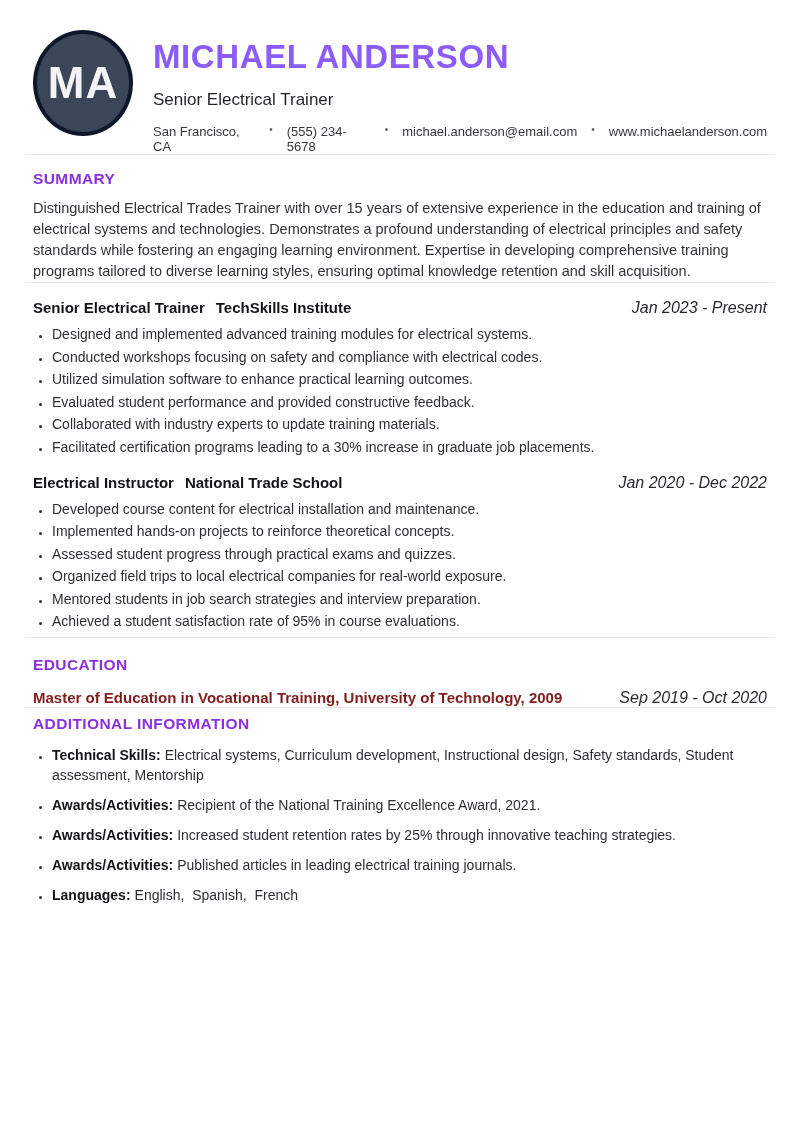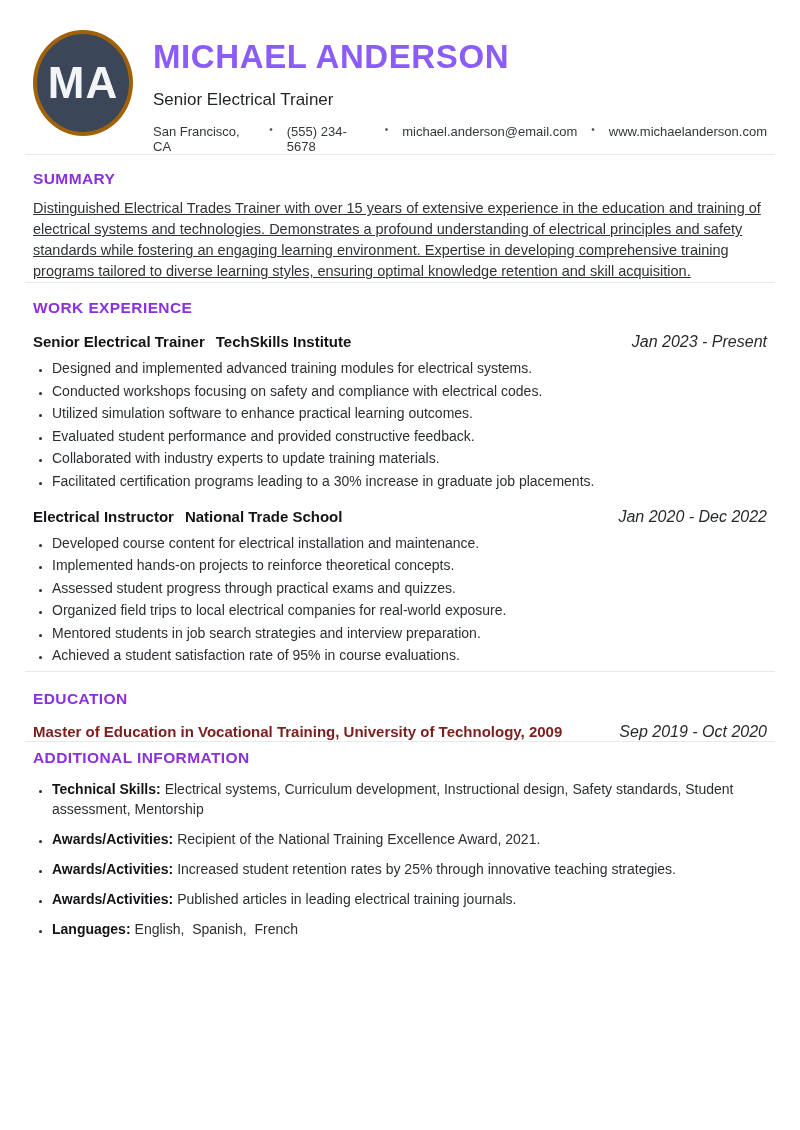--- a/index.html
+++ b/index.html
@@ -10,21 +10,21 @@
     -webkit-font-smoothing: antialiased;
   }
   .page { padding: 0 33px; }
 
   
   .header { display: flex; align-items: flex-start; gap: 20px; padding-top: 30px; }
   .avatar {
     width: 100px; height: 106px; flex: 0 0 auto;
     border-radius: 50%;
     background: #3b4759;
-    border: 4px solid #a16207;
+    border: 4px solid #0f172a;
     display: flex; align-items: center; justify-content: center;
   }
   .avatar span {
     color: #f3f4f6; font-size: 44px; font-weight: 600; letter-spacing: 1px;
   }
   .header-text { padding-top: 9px; }
   h1.name {
     color: #8b5cf6; font-size: 33px; font-weight: 700; letter-spacing: 0.6px;
     line-height: 1.1;
   }
@@ -44,21 +44,21 @@
   .hr-2 { margin-top: 21px; }
   .hr-3 { margin-top: 27px; }
   .hr-4 { margin-top: 22px; }
   h2.section-heading {
     color: #8b30dd; font-size: 15.5px; font-weight: 700; letter-spacing: 0.4px;
   }
   .dates { font-style: italic; font-size: 16px; color: #26292d; white-space: nowrap; padding-top: 2px; }
 
   
   .section-summary h2 { margin-top: 15px; }
-  .summary-body { margin-top: 10px; font-size: 14.5px; line-height: 21px; color: #2f3338; text-decoration: underline; }
+  .summary-body { margin-top: 10px; font-size: 14.5px; line-height: 21px; color: #2f3338; }
 
   
   .section-work h2 { margin-top: 16px; }
   .job-head { display: flex; justify-content: space-between; align-items: baseline; }
   .job-0 .job-head { margin-top: 14px; }
   .job-1 .job-head { margin-top: 17px; }
   .job-title, .job-company { font-size: 15px; font-weight: 700; color: #121417; }
   .job-company { margin-left: 11px; }
   ul.bullets { margin-top: 10px; padding-left: 19px; list-style: disc; }
   ul.bullets li { font-size: 14px; line-height: 15px; color: #2b2f34; margin-bottom: 7.5px; }
@@ -104,21 +104,20 @@
   <hr class="divider hr-1">
 
   <section class="section-summary">
     <h2 class="section-heading">SUMMARY</h2>
     <p class="summary-body">Distinguished Electrical Trades Trainer with over 15 years of extensive experience in the education and training of electrical systems and technologies. Demonstrates a profound understanding of electrical principles and safety standards while fostering an engaging learning environment. Expertise in developing comprehensive training programs tailored to diverse learning styles, ensuring optimal knowledge retention and skill acquisition.</p>
   </section>
 
   <hr class="divider hr-2">
 
   <section class="section-work">
-    <h2 class="section-heading">WORK EXPERIENCE</h2>
 
     <div class="job job-0">
       <div class="job-head">
         <div class="job-titles">
           <span class="job-title">Senior Electrical Trainer</span><span class="job-company">TechSkills Institute</span>
         </div>
         <span class="dates">Jan 2023 - Present</span>
       </div>
       <ul class="bullets">
         <li>Designed and implemented advanced training modules for electrical systems.</li>

